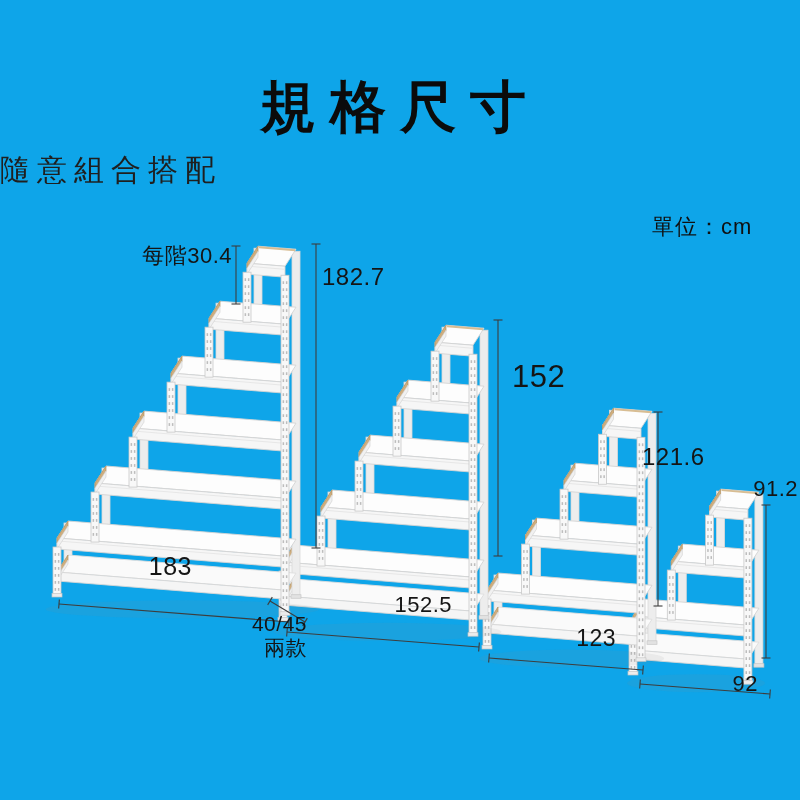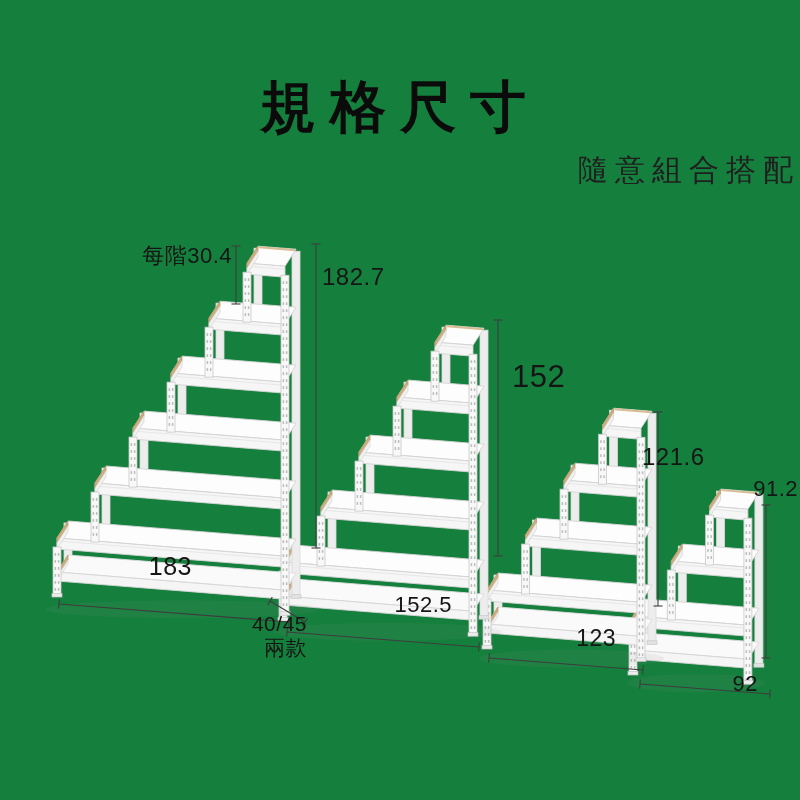--- a/index.html
+++ b/index.html
@@ -1,31 +1,32 @@
 <!DOCTYPE html>
 <html><head>
 <meta charset="utf-8">
 <style>
   html,body{margin:0;padding:0;background:#fff}
   body{width:800px;height:800px;font-family:"Liberation Sans","DejaVu Sans",sans-serif}
-  .stage{position:relative;width:800px;height:800px;background:#15803d;overflow:hidden}
+  .stage{position:relative;width:800px;height:800px;background:#0ea5e9;overflow:hidden}
   .title{position:absolute;left:0;top:70px;width:100%;text-align:center;font-size:56px;font-weight:800;letter-spacing:14px;color:#0b0b0b}
-  .subtitle{position:absolute;left:0;top:150px;width:100%;text-align:right;font-size:30px;font-weight:400;letter-spacing:7px;color:#1f1f1f}
+  .subtitle{position:absolute;left:0;top:150px;width:100%;text-align:left;font-size:30px;font-weight:400;letter-spacing:7px;color:#1f1f1f}
   .unit-label{position:absolute;left:652px;top:212px;font-size:22px;letter-spacing:1px;color:#101010}
   #scene{position:absolute;left:0;top:0}
   .lbl{position:absolute;color:#151515;white-space:nowrap;letter-spacing:.5px;line-height:1.12}
   .ta-c{text-align:right}
   .ta-r{text-align:right}
 </style>
 </head>
 <body>
 
 <div class="stage">
   <div class="title">規格尺寸</div>
   <div class="subtitle">隨意組合搭配</div>
+  <div class="unit-label">單位：cm</div>
 
   <svg id="scene" width="800" height="800" viewBox="0 0 800 800">
       <g>
         <ellipse cx="696.195" cy="683.1364" rx="68.94" ry="9" fill="#888" opacity="0.1"></ellipse>
         <rect x="754.9" y="494.192" width="8" height="172" fill="#ededed" stroke="#dadada" stroke-width="0.8"></rect>
         <rect x="753.9" y="663.692" width="10" height="3.5" fill="#e2e2e2" stroke="#c6c6c6" stroke-width="0.7"></rect>
         <rect x="716.6" y="491.128" width="8" height="58.00000000000006" fill="#ededed" stroke="#dadada" stroke-width="0.8"></rect>
         <rect x="678.3" y="546.064" width="8" height="58" fill="#ededed" stroke="#dadada" stroke-width="0.8"></rect>
         <rect x="640" y="601" width="8" height="56" fill="#ededed" stroke="#dadada" stroke-width="0.8"></rect>
         <rect x="639" y="654.5" width="10" height="3.5" fill="#e2e2e2" stroke="#c6c6c6" stroke-width="0.7"></rect>

